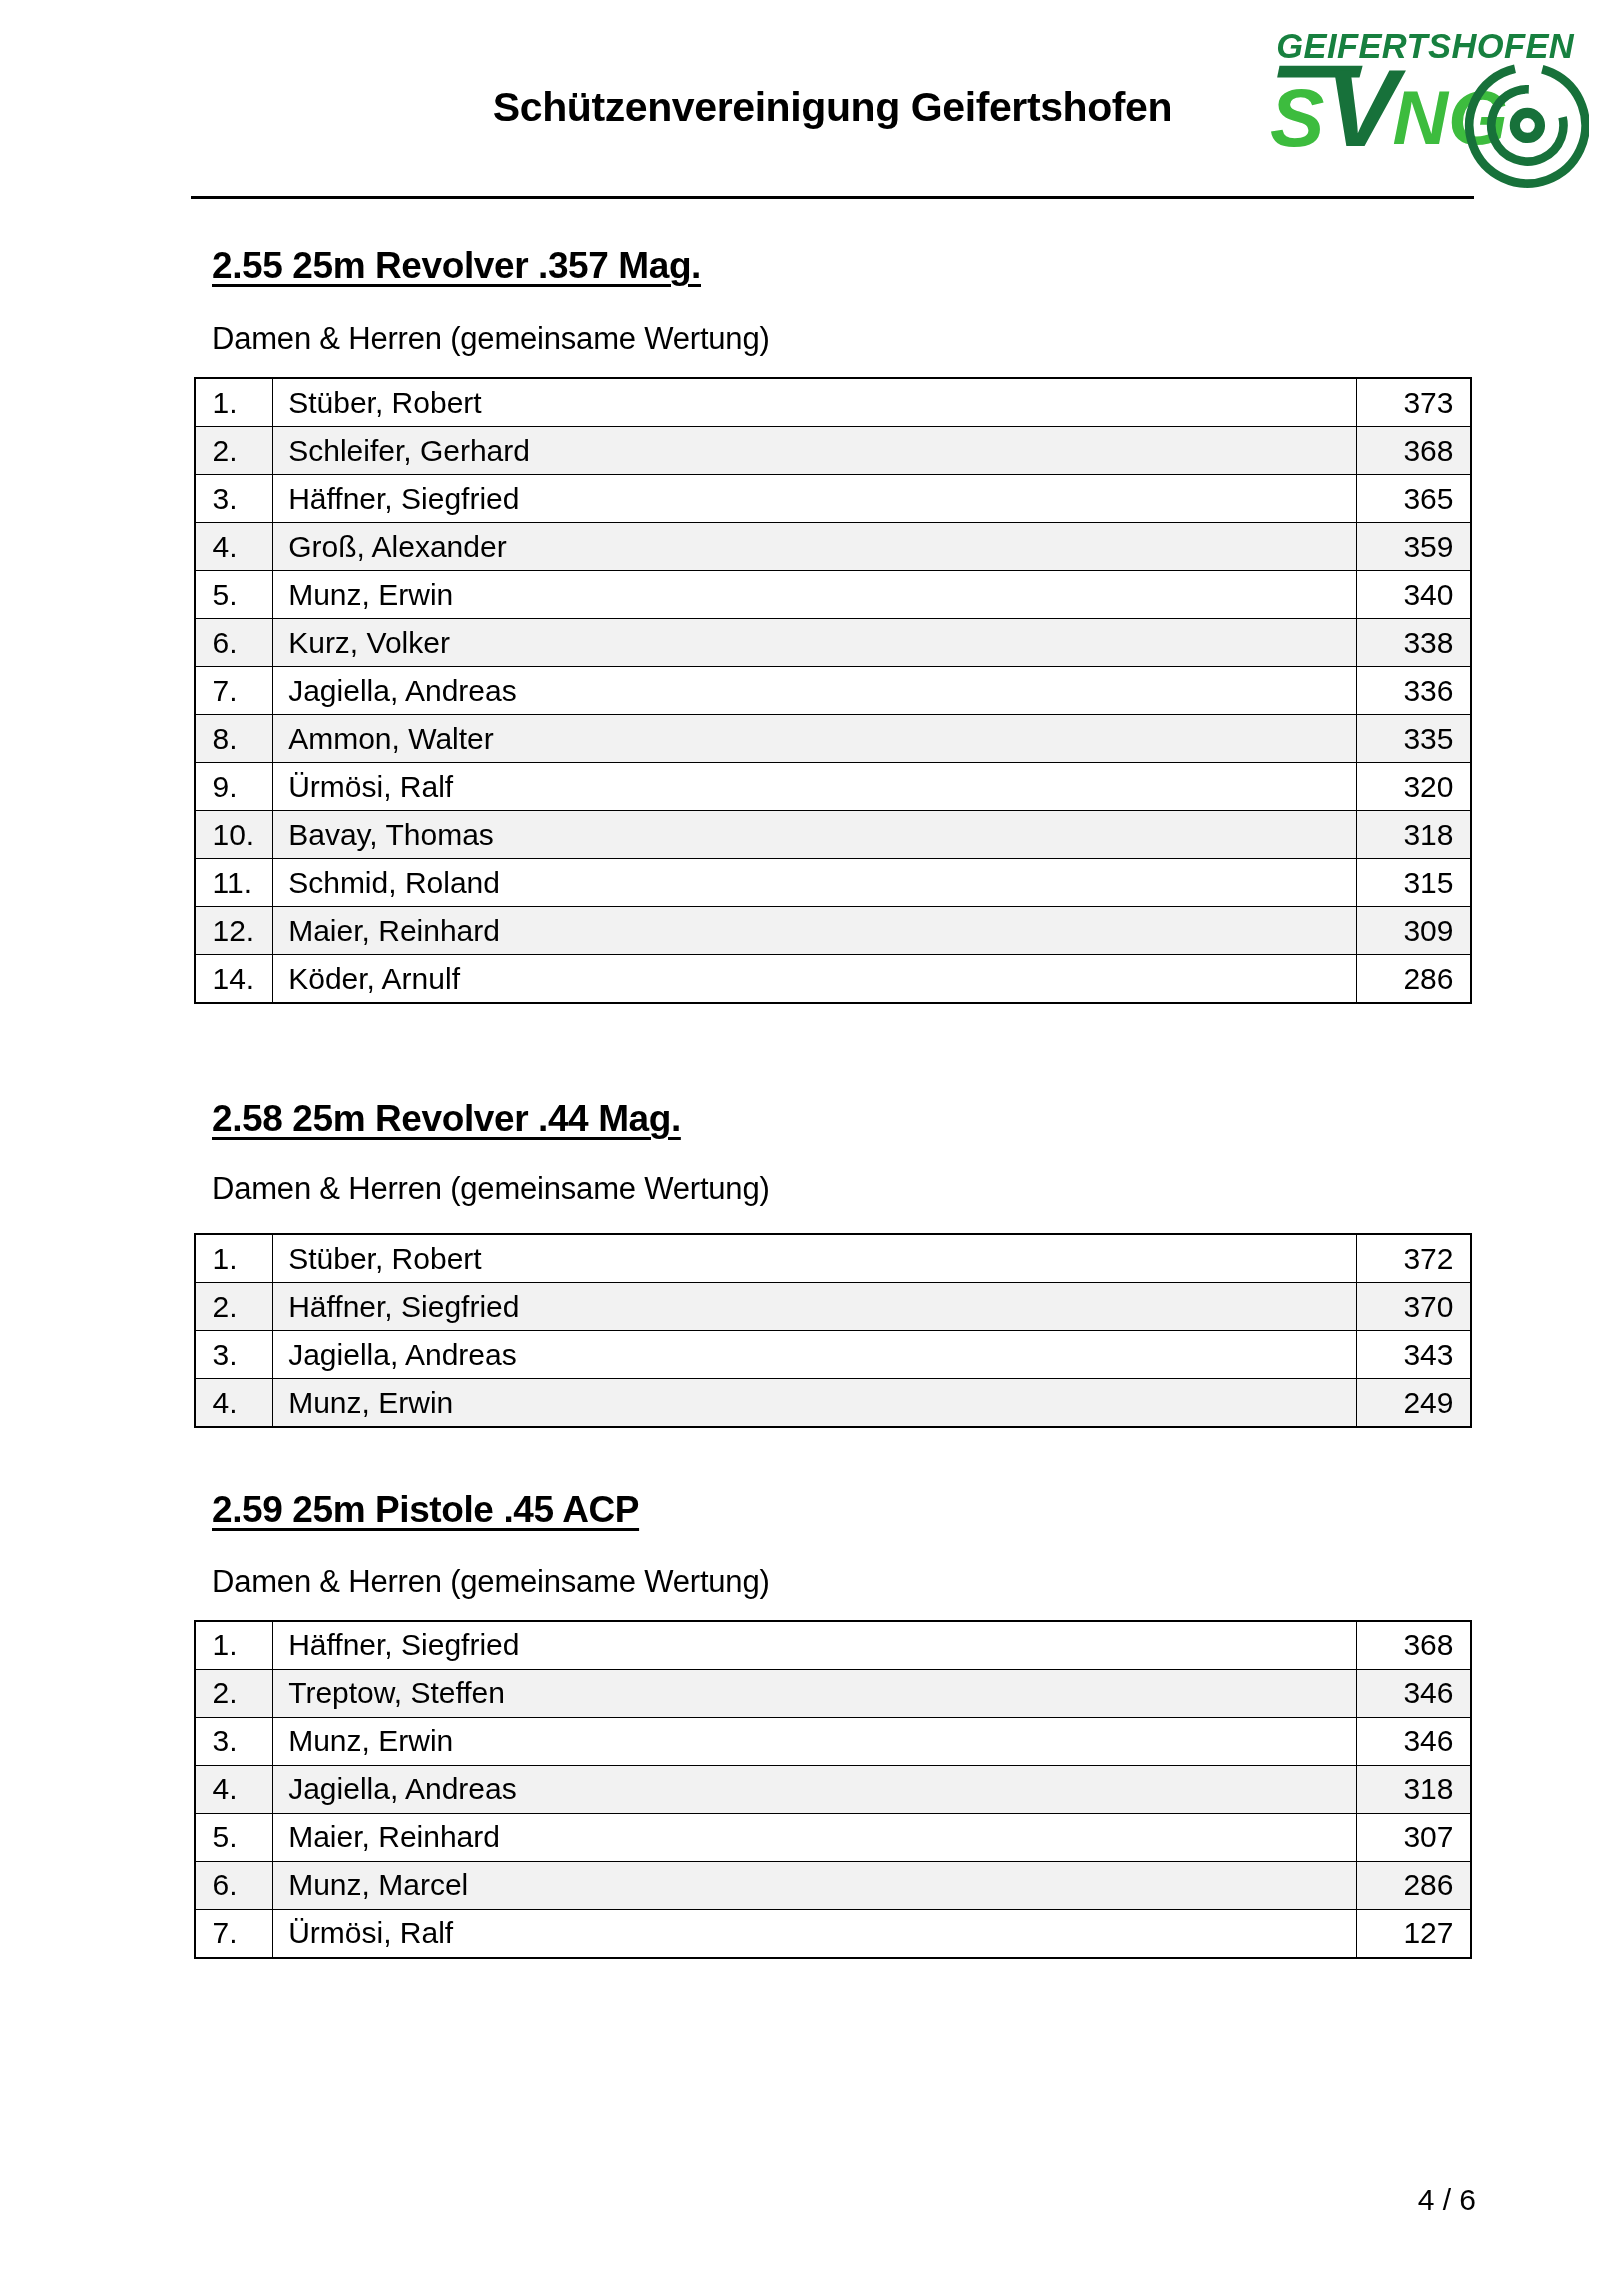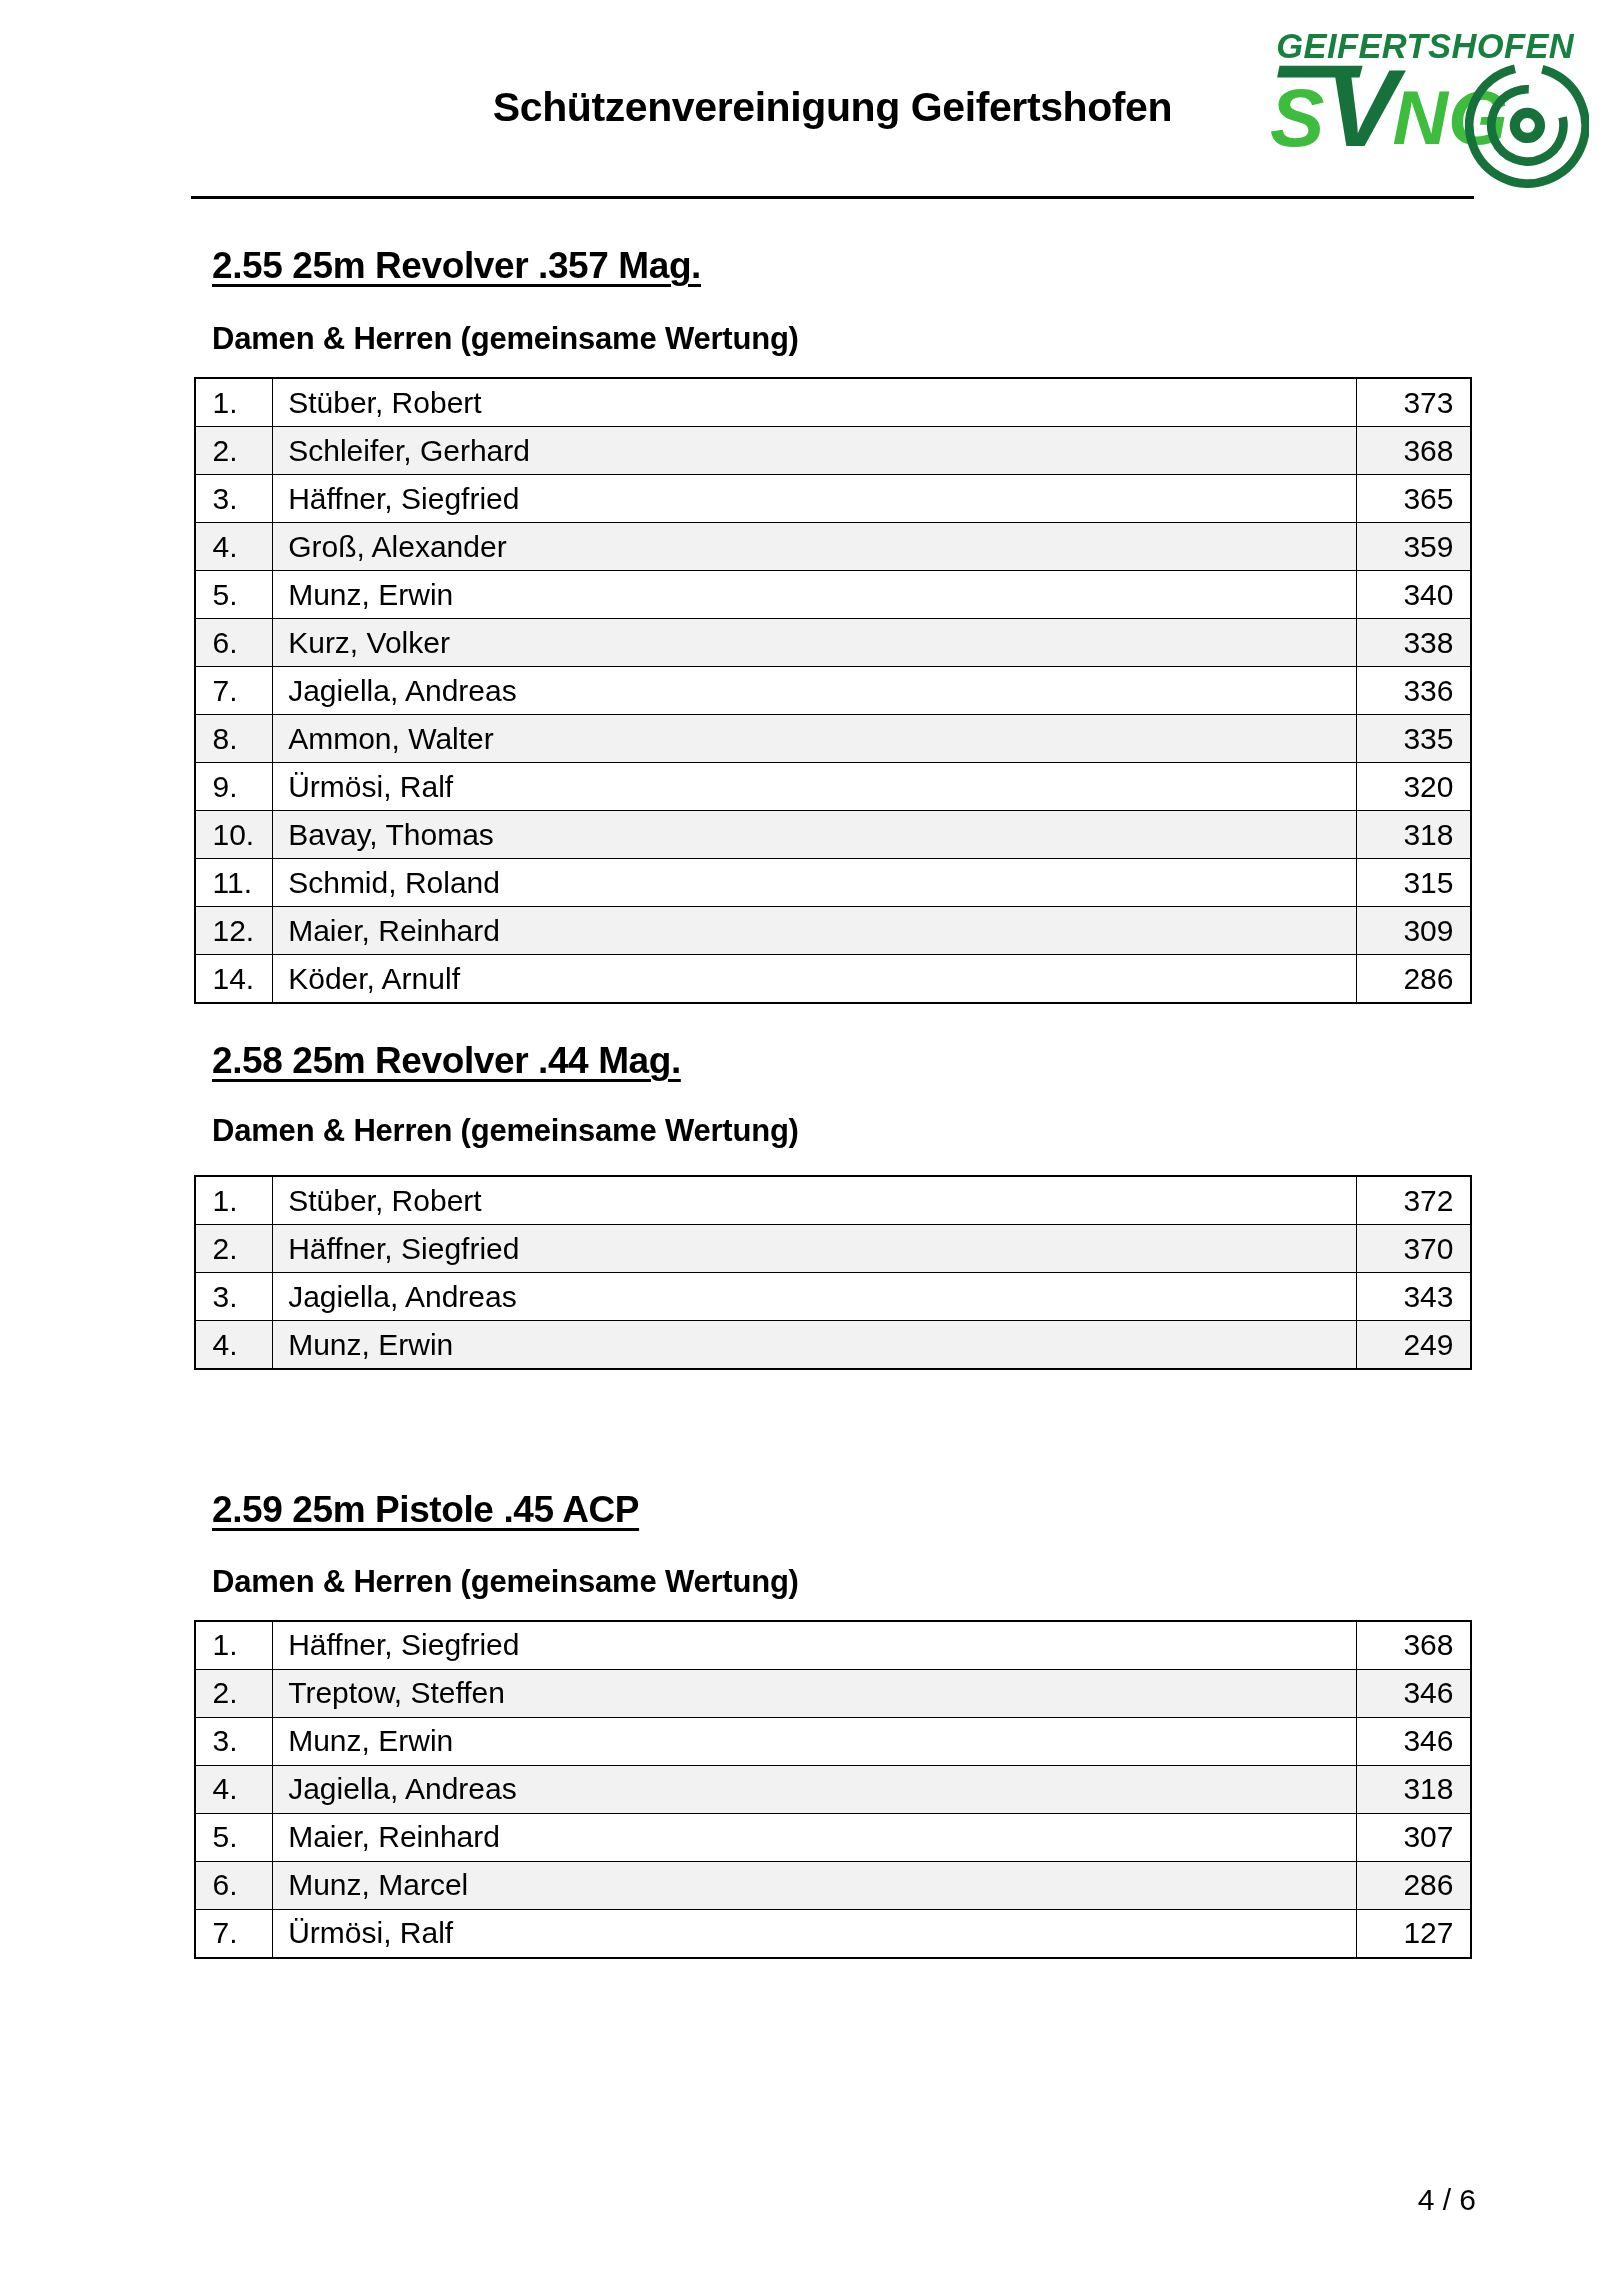--- a/index.html
+++ b/index.html
@@ -56,27 +56,27 @@
     font-size: 37px;
     font-weight: bold;
     letter-spacing: -0.4px;
     text-decoration: underline;
     text-decoration-thickness: 3.1px;
     text-underline-offset: 5.5px;
   }
   .section-subheading {
     margin: 0 0 0 18px;
     font-size: 31px;
-    font-weight: bold;
+    font-weight: normal;
     letter-spacing: -0.2px;
   }
   #section-0 { top: 245px; }
   #section-0 .section-subheading { margin-top: 34px; }
   #section-0 .results-table { margin-top: 20.4px; }
-  #section-1 { top: 1040px; }
+  #section-1 { top: 1098px; }
   #section-1 .section-subheading { margin-top: 31px; }
   #section-1 .results-table { margin-top: 26px; }
   #section-2 { top: 1489px; }
   #section-2 .section-subheading { margin-top: 33px; }
   #section-2 .results-table { margin-top: 19.6px; }
 
   
   .results-table {
     border-collapse: collapse;
     width: 1276px;

